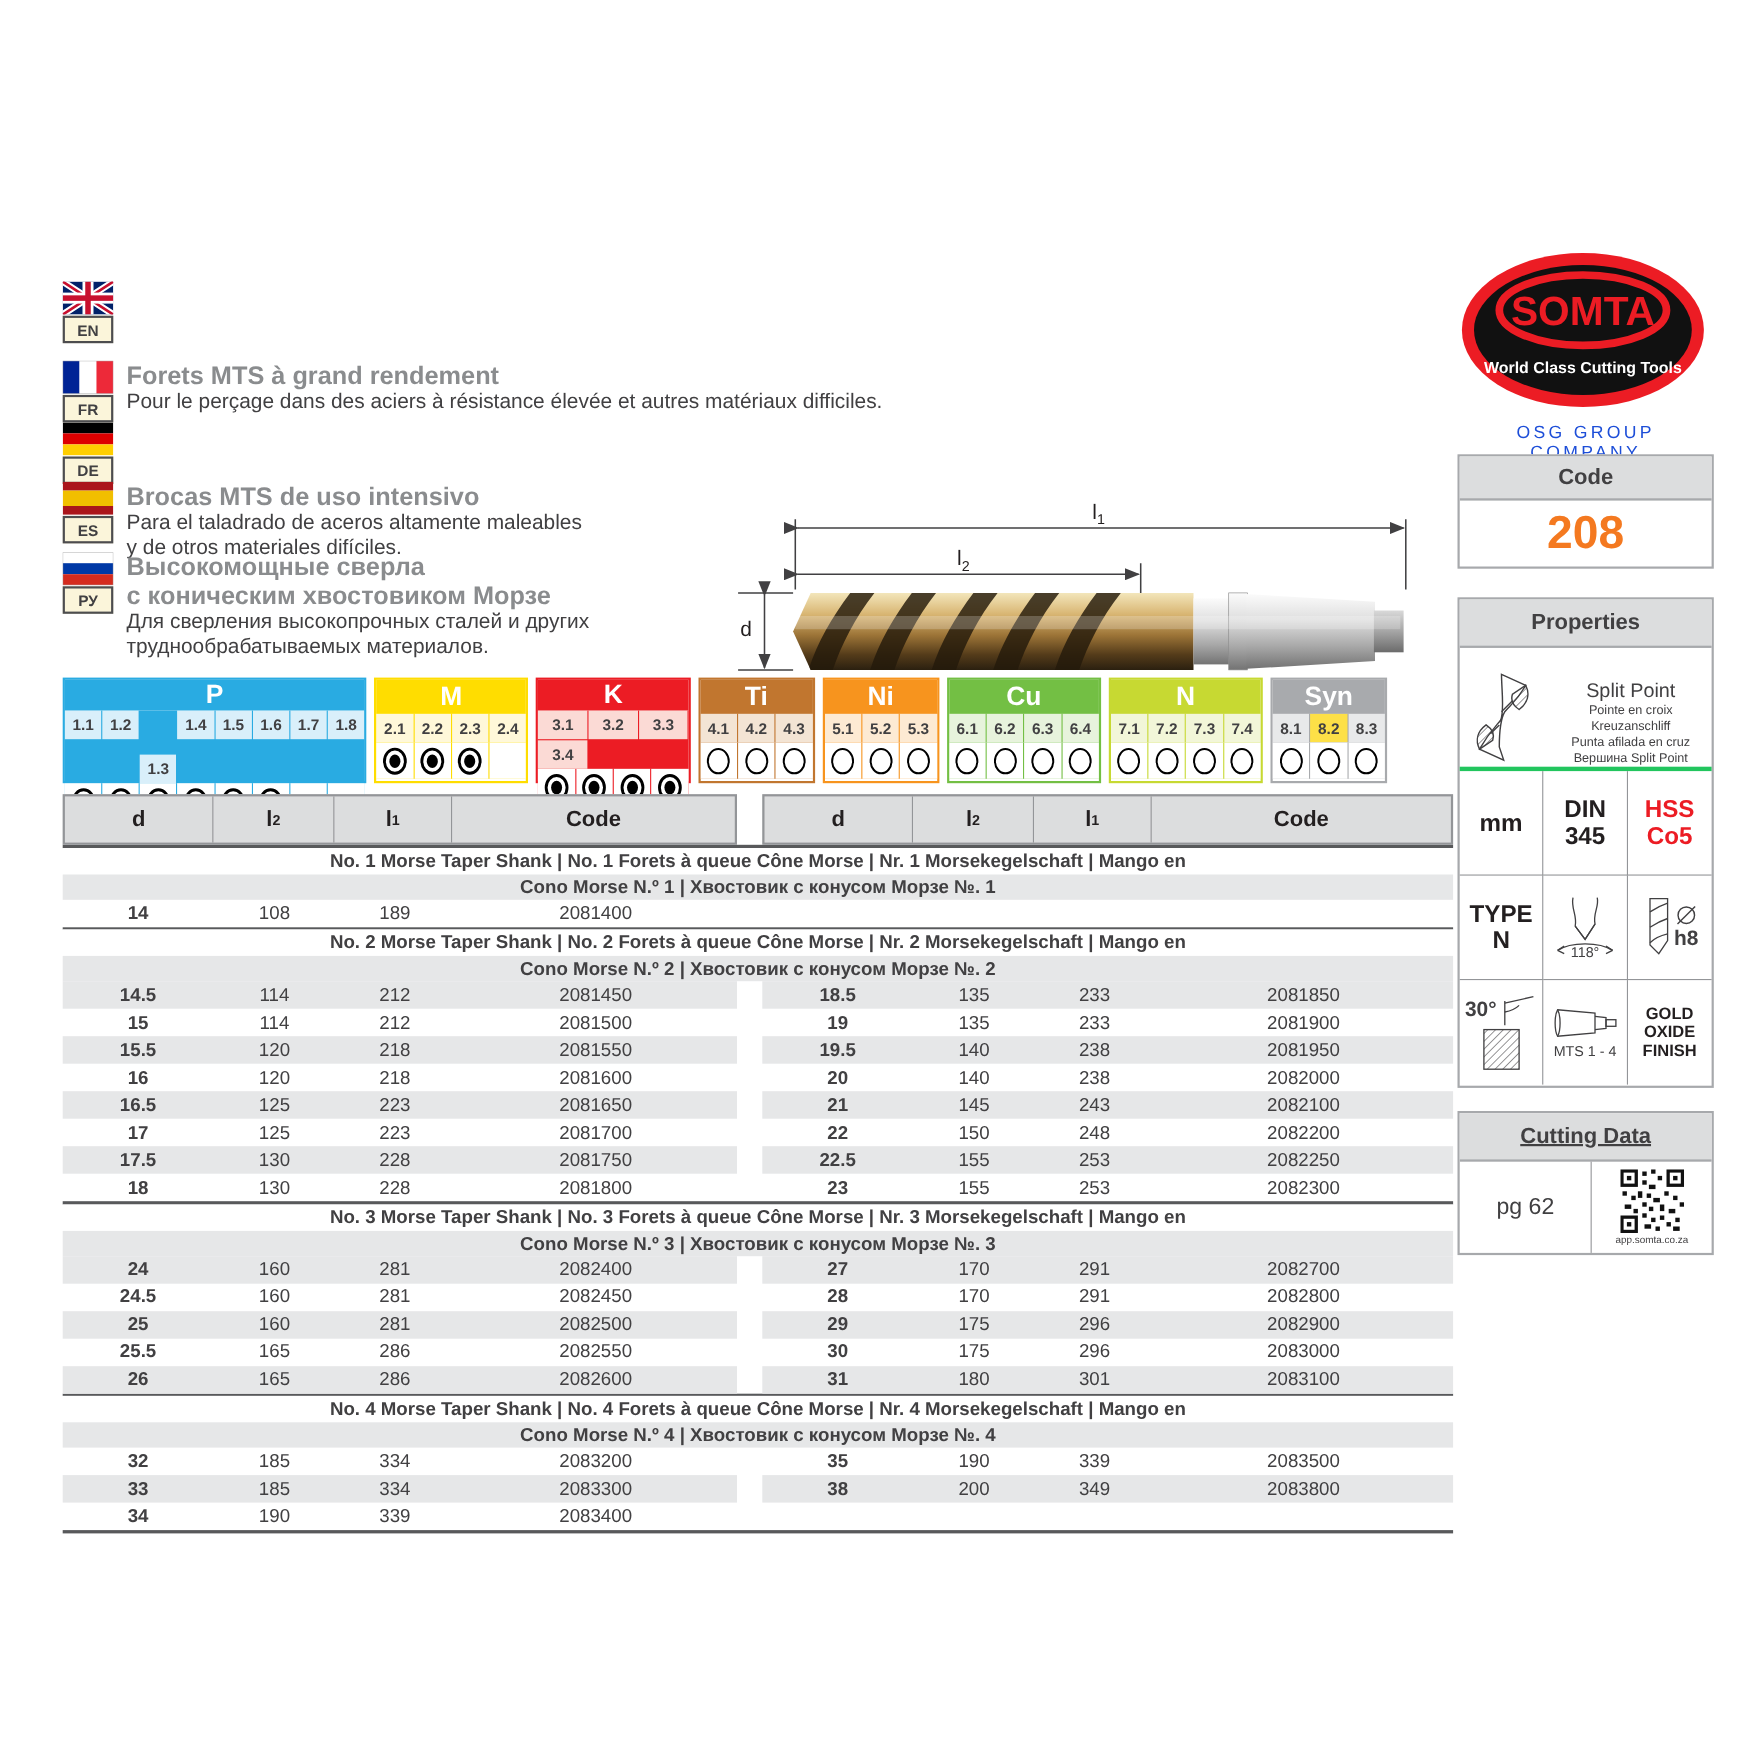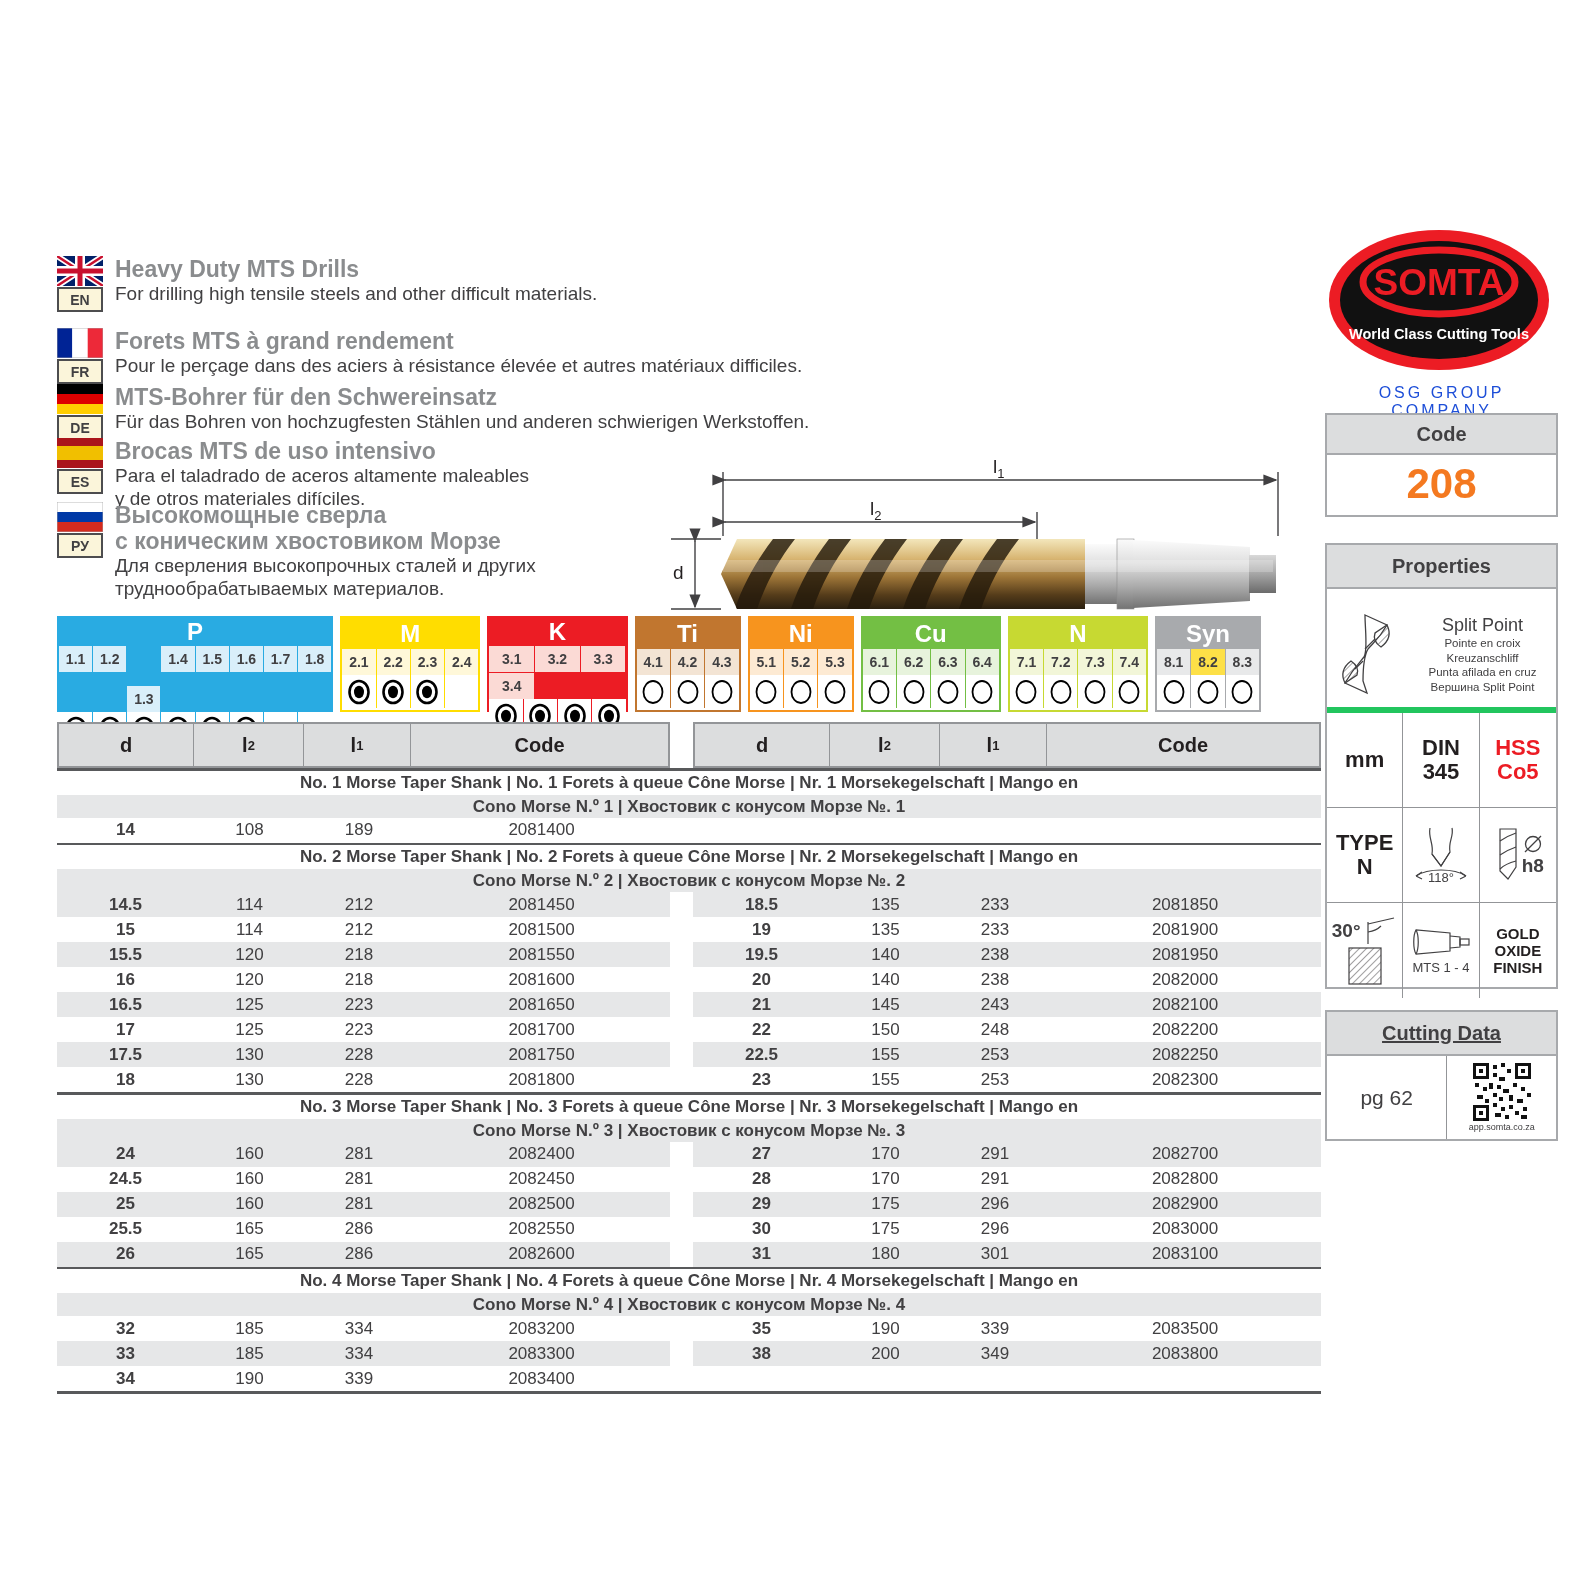--- a/index.html
+++ b/index.html
@@ -25,21 +25,21 @@
   .sbox { border:2px solid #A7A9AC; background:#fff; margin-top:0; }
   .sbox-head {
     background:#DCDDDE; border-bottom:2px solid #A7A9AC; text-align:center;
     font-weight:bold; font-size:20px; color:#414042;
   }
   #code-box { position:absolute; left:0; top:185px; width:233px; height:104px; }
   #code-box .sbox-head { height:40px; line-height:38px; }
   .code-value { text-align:center; font-size:42px; font-weight:bold; color:#F47920; line-height:58px; }
   #props-box { position:absolute; left:0; top:315px; width:233px; height:446px; }
   #props-box .sbox-head { height:44px; line-height:42px; }
-  .split-row { height:112px; border-bottom:6px solid #22c55e; display:flex; align-items:center;margin-top:12px; }
+  .split-row { height:112px; border-bottom:4px solid #22c55e; display:flex; align-items:flex-end; }
   .split-ico { flex:0 0 86px; display:flex; justify-content:center; }
   .split-txt { flex:1; text-align:center; line-height:14.5px; padding-right:4px; }
   .split-txt .big { font-size:18px; line-height:22px; color:#414042; }
   .split-txt .sm  { font-size:11.5px; color:#414042; }
   .pgrid { display:grid; grid-template-columns:1fr 1fr 1fr; }
   .pcell {
     height:95px; border-right:1.5px solid #939598; border-bottom:1.5px solid #939598;
     display:flex; flex-direction:column; align-items:center; justify-content:center;
     text-align:center; overflow:hidden;
   }
@@ -103,24 +103,20 @@
           <rect width="46" height="30" fill="#012169"></rect>
           <path d="M0,0 L46,30 M46,0 L0,30" stroke="#fff" stroke-width="6"></path>
           <path d="M0,0 L46,30 M46,0 L0,30" stroke="#C8102E" stroke-width="2.4"></path>
           <rect x="18" y="0" width="10" height="30" fill="#fff"></rect>
           <rect x="0" y="10" width="46" height="10" fill="#fff"></rect>
           <rect x="20.5" y="0" width="5" height="30" fill="#C8102E"></rect>
           <rect x="0" y="12.5" width="46" height="5" fill="#C8102E"></rect>
         </svg>
         <div class="lang-code">EN</div>
       </div>
-      <div>
-        <div class="lang-title">Heavy Duty MTS Drills</div>
-        <div class="lang-body">For drilling high tensile steels and other difficult materials.</div>
-      </div>
     </div>
     <div class="lang-row" style="top: 328px;">
       <div class="lang-flagcol">
         <svg width="46" height="30" viewBox="0 0 46 30">
           <rect width="15.3" height="30" fill="#002395"></rect>
           <rect x="15.3" width="15.4" height="30" fill="#fff"></rect>
           <rect x="30.7" width="15.3" height="30" fill="#ED2939"></rect>
           <rect width="46" height="30" fill="none" stroke="#aaa" stroke-width="0.8"></rect>
         </svg>
         <div class="lang-code">FR</div>
@@ -131,24 +127,20 @@
       </div>
     </div>
     <div class="lang-row" style="top: 384px;">
       <div class="lang-flagcol">
         <svg width="46" height="30" viewBox="0 0 46 30">
           <rect width="46" height="10" fill="#000"></rect>
           <rect y="10" width="46" height="10" fill="#DD0000"></rect>
           <rect y="20" width="46" height="10" fill="#FFCE00"></rect>
         </svg>
         <div class="lang-code">DE</div>
-      </div>
-      <div>
-        <div class="lang-title">MTS-Bohrer für den Schwereinsatz</div>
-        <div class="lang-body">Für das Bohren von hochzugfesten Stählen und anderen schwierigen Werkstoffen.</div>
       </div>
     </div>
     <div class="lang-row" style="top: 438px;">
       <div class="lang-flagcol">
         <svg width="46" height="30" viewBox="0 0 46 30">
           <rect width="46" height="8" fill="#AA151B"></rect>
           <rect y="8" width="46" height="14" fill="#F1BF00"></rect>
           <rect y="22" width="46" height="8" fill="#AA151B"></rect>
         </svg>
         <div class="lang-code">ES</div>

